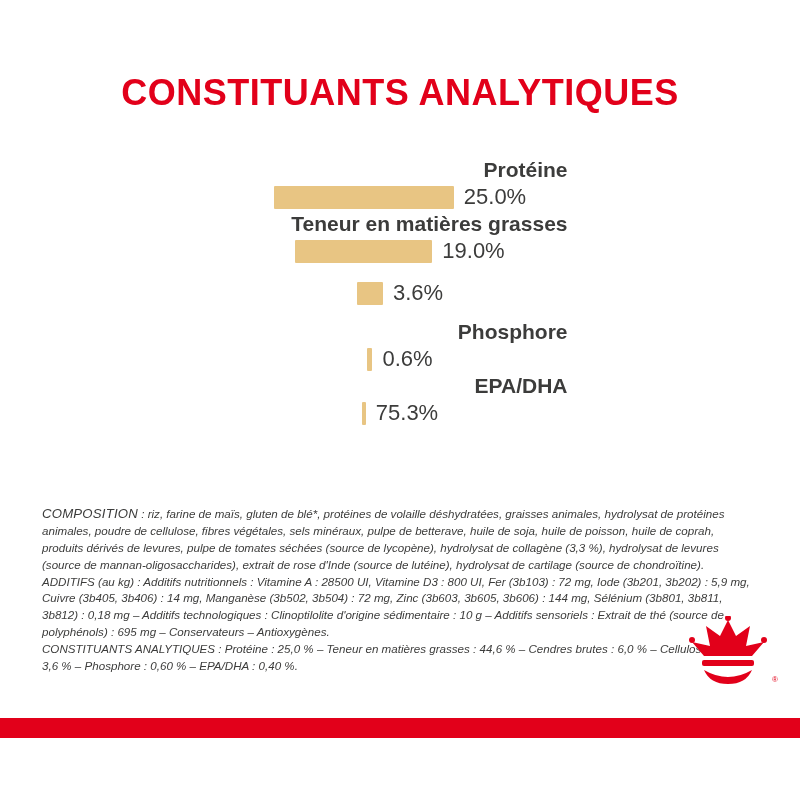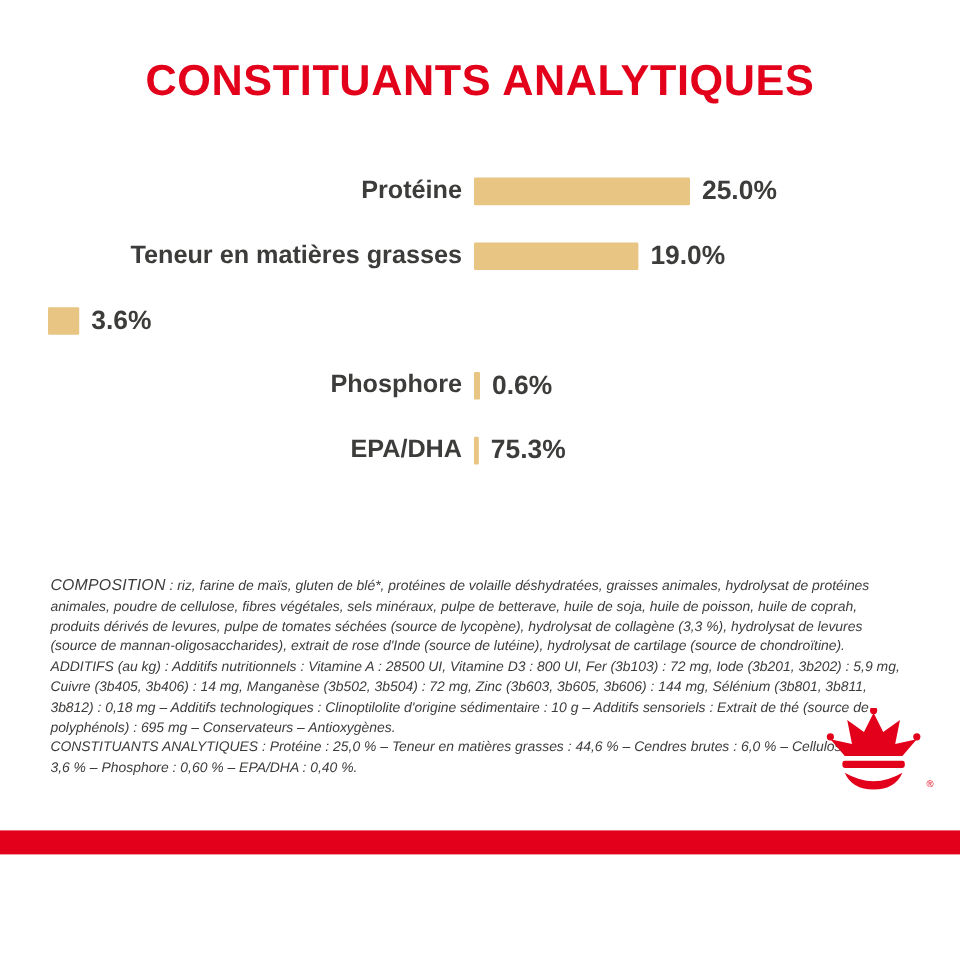--- a/index.html
+++ b/index.html
@@ -14,20 +14,21 @@
     color: #3c3c3b;
     position: relative;
     overflow: hidden;
   }
 
   .page {
     position: relative;
     width: 800px;
     height: 712px;
     box-sizing: border-box;
+    margin-top: 26px;
   }
 
   
   .title {
     position: absolute;
     top: 46px;
     left: 0;
     width: 800px;
     text-align: center;
     font-size: 36px;
@@ -41,20 +42,21 @@
   .chart {
     position: absolute;
     top: 132px;
     left: 40px;
     width: 720px;
   }
   .bar-row {
     display: flex;
     align-items: center;
     height: 54px;
+    flex-direction: column;
   }
   .bar-label {
     width: 355px;
     text-align: right;
     padding-right: 10px;
     font-size: 21px;
     font-weight: bold;
     color: #3c3c3b;
     white-space: nowrap;
     box-sizing: border-box;
@@ -64,21 +66,21 @@
     align-items: center;
     flex: 1;
   }
   .bar {
     height: 23px;
     background: #e8c583;
     border-radius: 1px;
   }
   .bar-value {
     font-size: 22px;
-    font-weight: bold;
+    font-weight: normal;
     color: #3c3c3b;
     margin-left: 10px;
     white-space: nowrap;
   }
 
   
   .composition {
     position: absolute;
     top: 478px;
     left: 42px;

